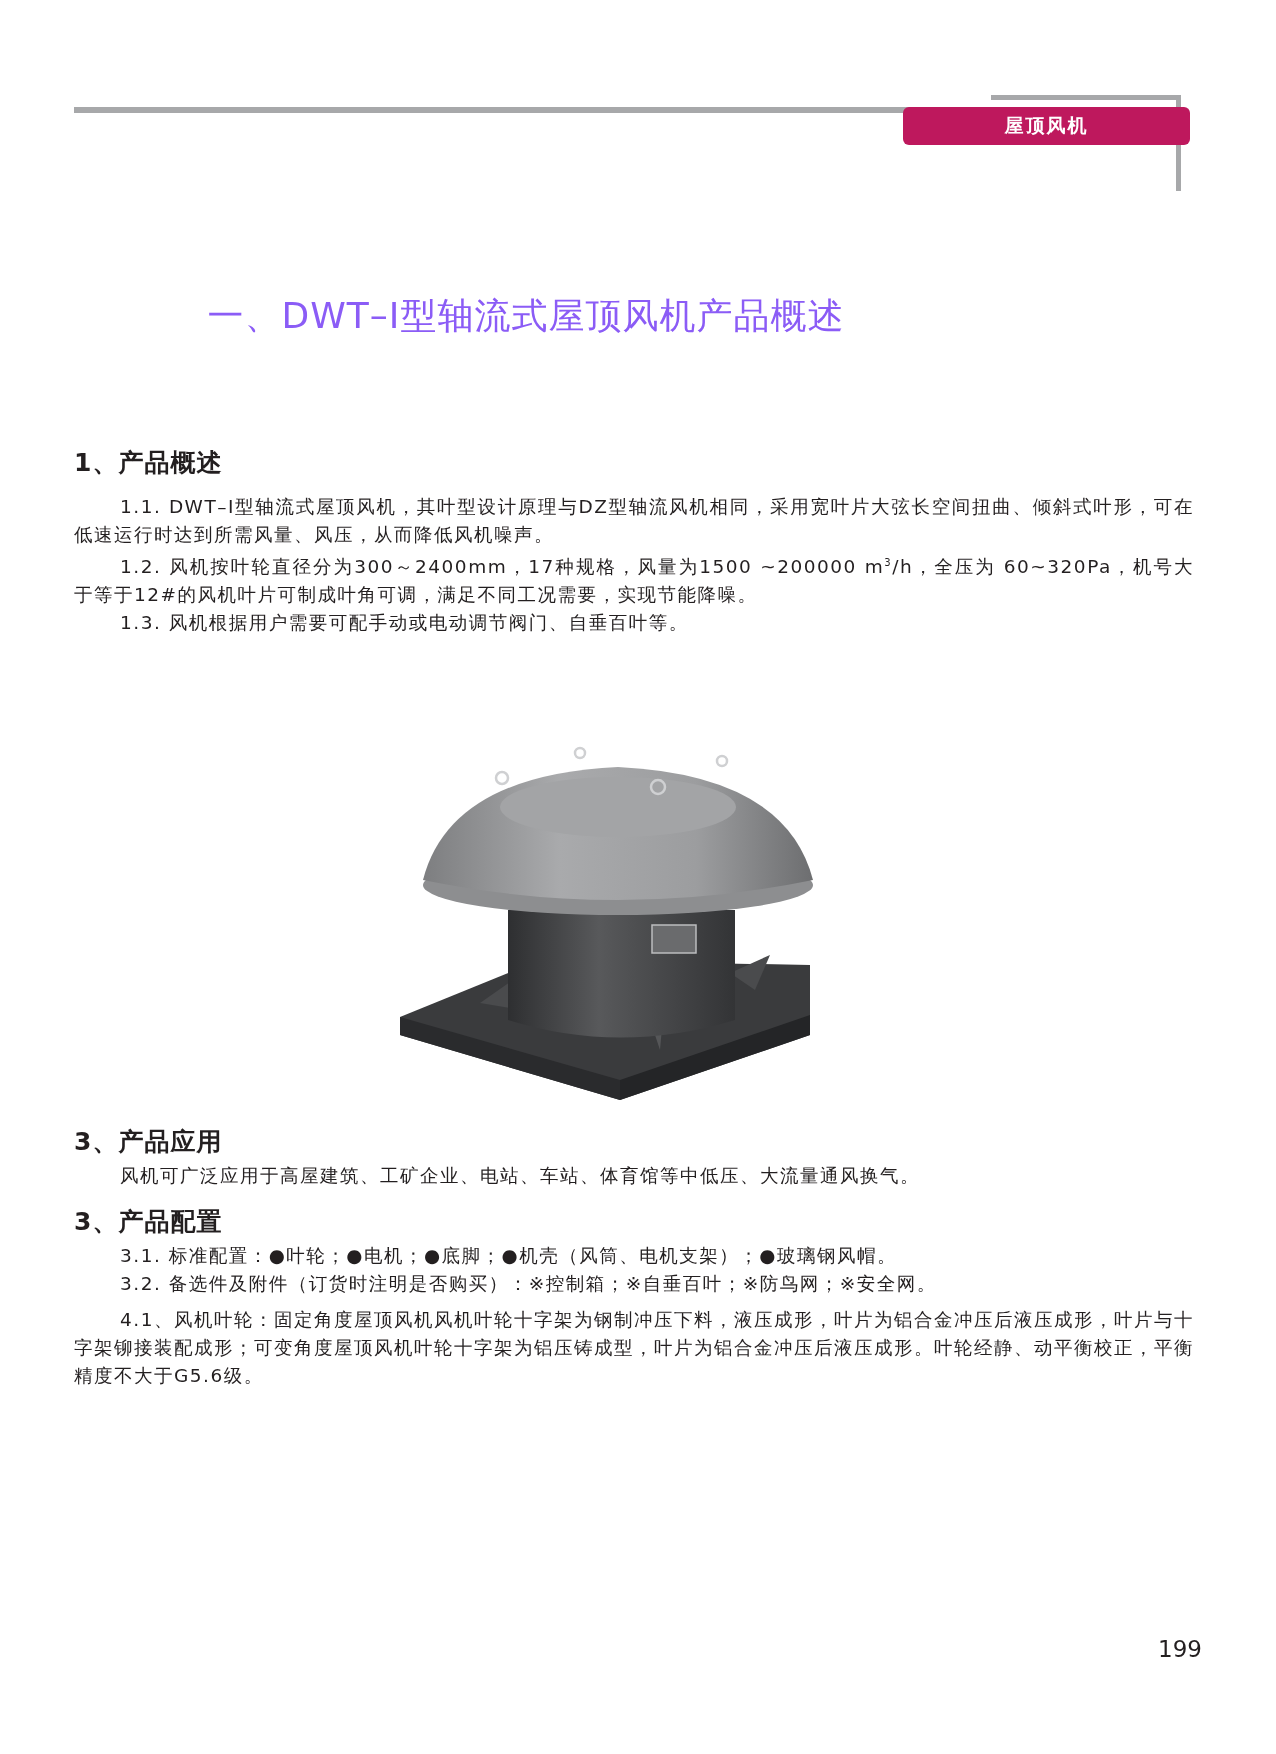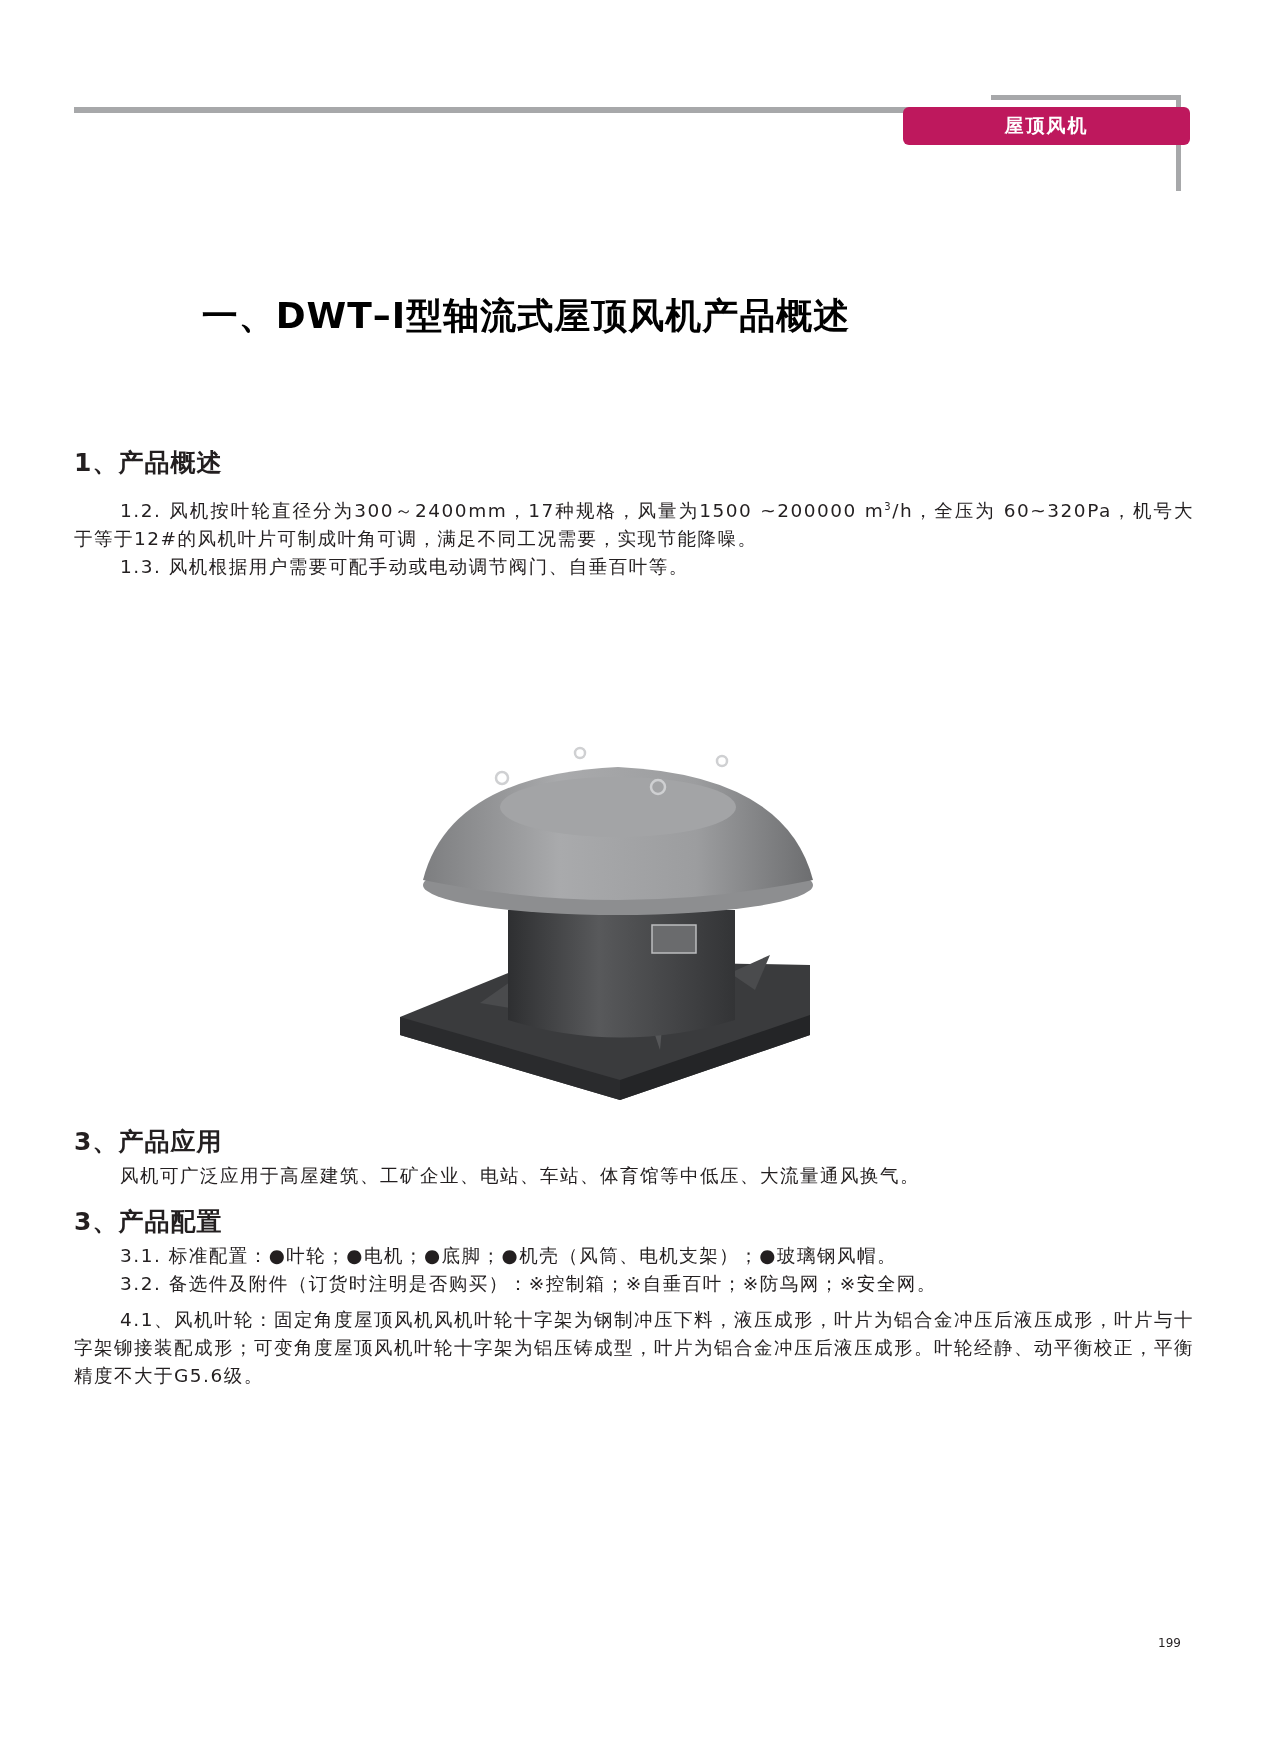--- a/index.html
+++ b/index.html
@@ -8,46 +8,47 @@
 
   
   .hdr-line { position: absolute; left: 74px; top: 107px; width: 1000px; height: 6px; background: #a7a8aa; }
   .hdr-top-line { position: absolute; left: 991px; top: 95px; width: 190px; height: 5px; background: #a7a8aa; }
   .hdr-vert-line { position: absolute; left: 1176px; top: 95px; width: 5px; height: 96px; background: #a7a8aa; }
   .hdr-tab { position: absolute; left: 903px; top: 107px; width: 287px; height: 38px; background: #be185d;
              border-radius: 6px; color: #ffffff; font-weight: bold; font-size: 19px;
              display: flex; align-items: center; justify-content: center; letter-spacing: 2px; }
 
   .page-title { position: absolute; left: 0; width: 1052px; top: 292px; text-align: center;
-                font-size: 36px; font-weight: bold; letter-spacing: 1px; color: #000000; }
+                font-size: 36px; font-weight: normal; letter-spacing: 1px; color: #8b5cf6; }
 
   .section { position: absolute; left: 74px; width: 1120px; }
   .sec-heading { font-size: 25px; font-weight: bold; margin: 0; letter-spacing: 1px; color: #231f20; }
   .para { font-size: 18.5px; line-height: 28px; margin: 0; letter-spacing: 1.5px; text-align: justify;
           text-align-last: left; color: #231f20; }
   .indent { text-indent: 46px; }
   sup { font-size: 10px; }
 
   .product-image { position: absolute; left: 390px; top: 745px; width: 480px; height: 380px; }
 
-  .page-number { position: absolute; left: 1158px; top: 1636px; font-size: 12px; color: #231f20; }
+  .page-number { position: absolute; left: 1158px; top: 1636px; font-size: 23px; color: #231f20; }
 </style>
 </head>
 <body>
 
 <div class="hdr-line"></div>
 <div class="hdr-top-line"></div>
 <div class="hdr-vert-line"></div>
 <div class="hdr-tab">屋顶风机</div>
 
 <div class="page-title">一、DWT–I型轴流式屋顶风机产品概述</div>
 
 <div class="section" style="top:446px;">
   <h2 class="sec-heading">1、产品概述</h2>
   <div style="height:14px"></div>
+  <p class="para indent">1.1. DWT–I型轴流式屋顶风机，其叶型设计原理与DZ型轴流风机相同，采用宽叶片大弦长空间扭曲、倾斜式叶形，可在低速运行时达到所需风量、风压，从而降低风机噪声。</p>
   <p class="para indent">1.2. 风机按叶轮直径分为300～2400mm，17种规格，风量为1500 ~200000 m<sup>3</sup>/h，全压为 60~320Pa，机号大于等于12#的风机叶片可制成叶角可调，满足不同工况需要，实现节能降噪。</p>
   <p class="para indent">1.3. 风机根据用户需要可配手动或电动调节阀门、自垂百叶等。</p>
 </div>
 
 <div class="product-image">
   <svg width="480" height="380" viewBox="0 0 480 380">
     <defs>
       <linearGradient id="cap" x1="0" y1="0" x2="1" y2="0">
         <stop offset="0" stop-color="#7d7e80"></stop>
         <stop offset="0.35" stop-color="#a9aaac"></stop>

